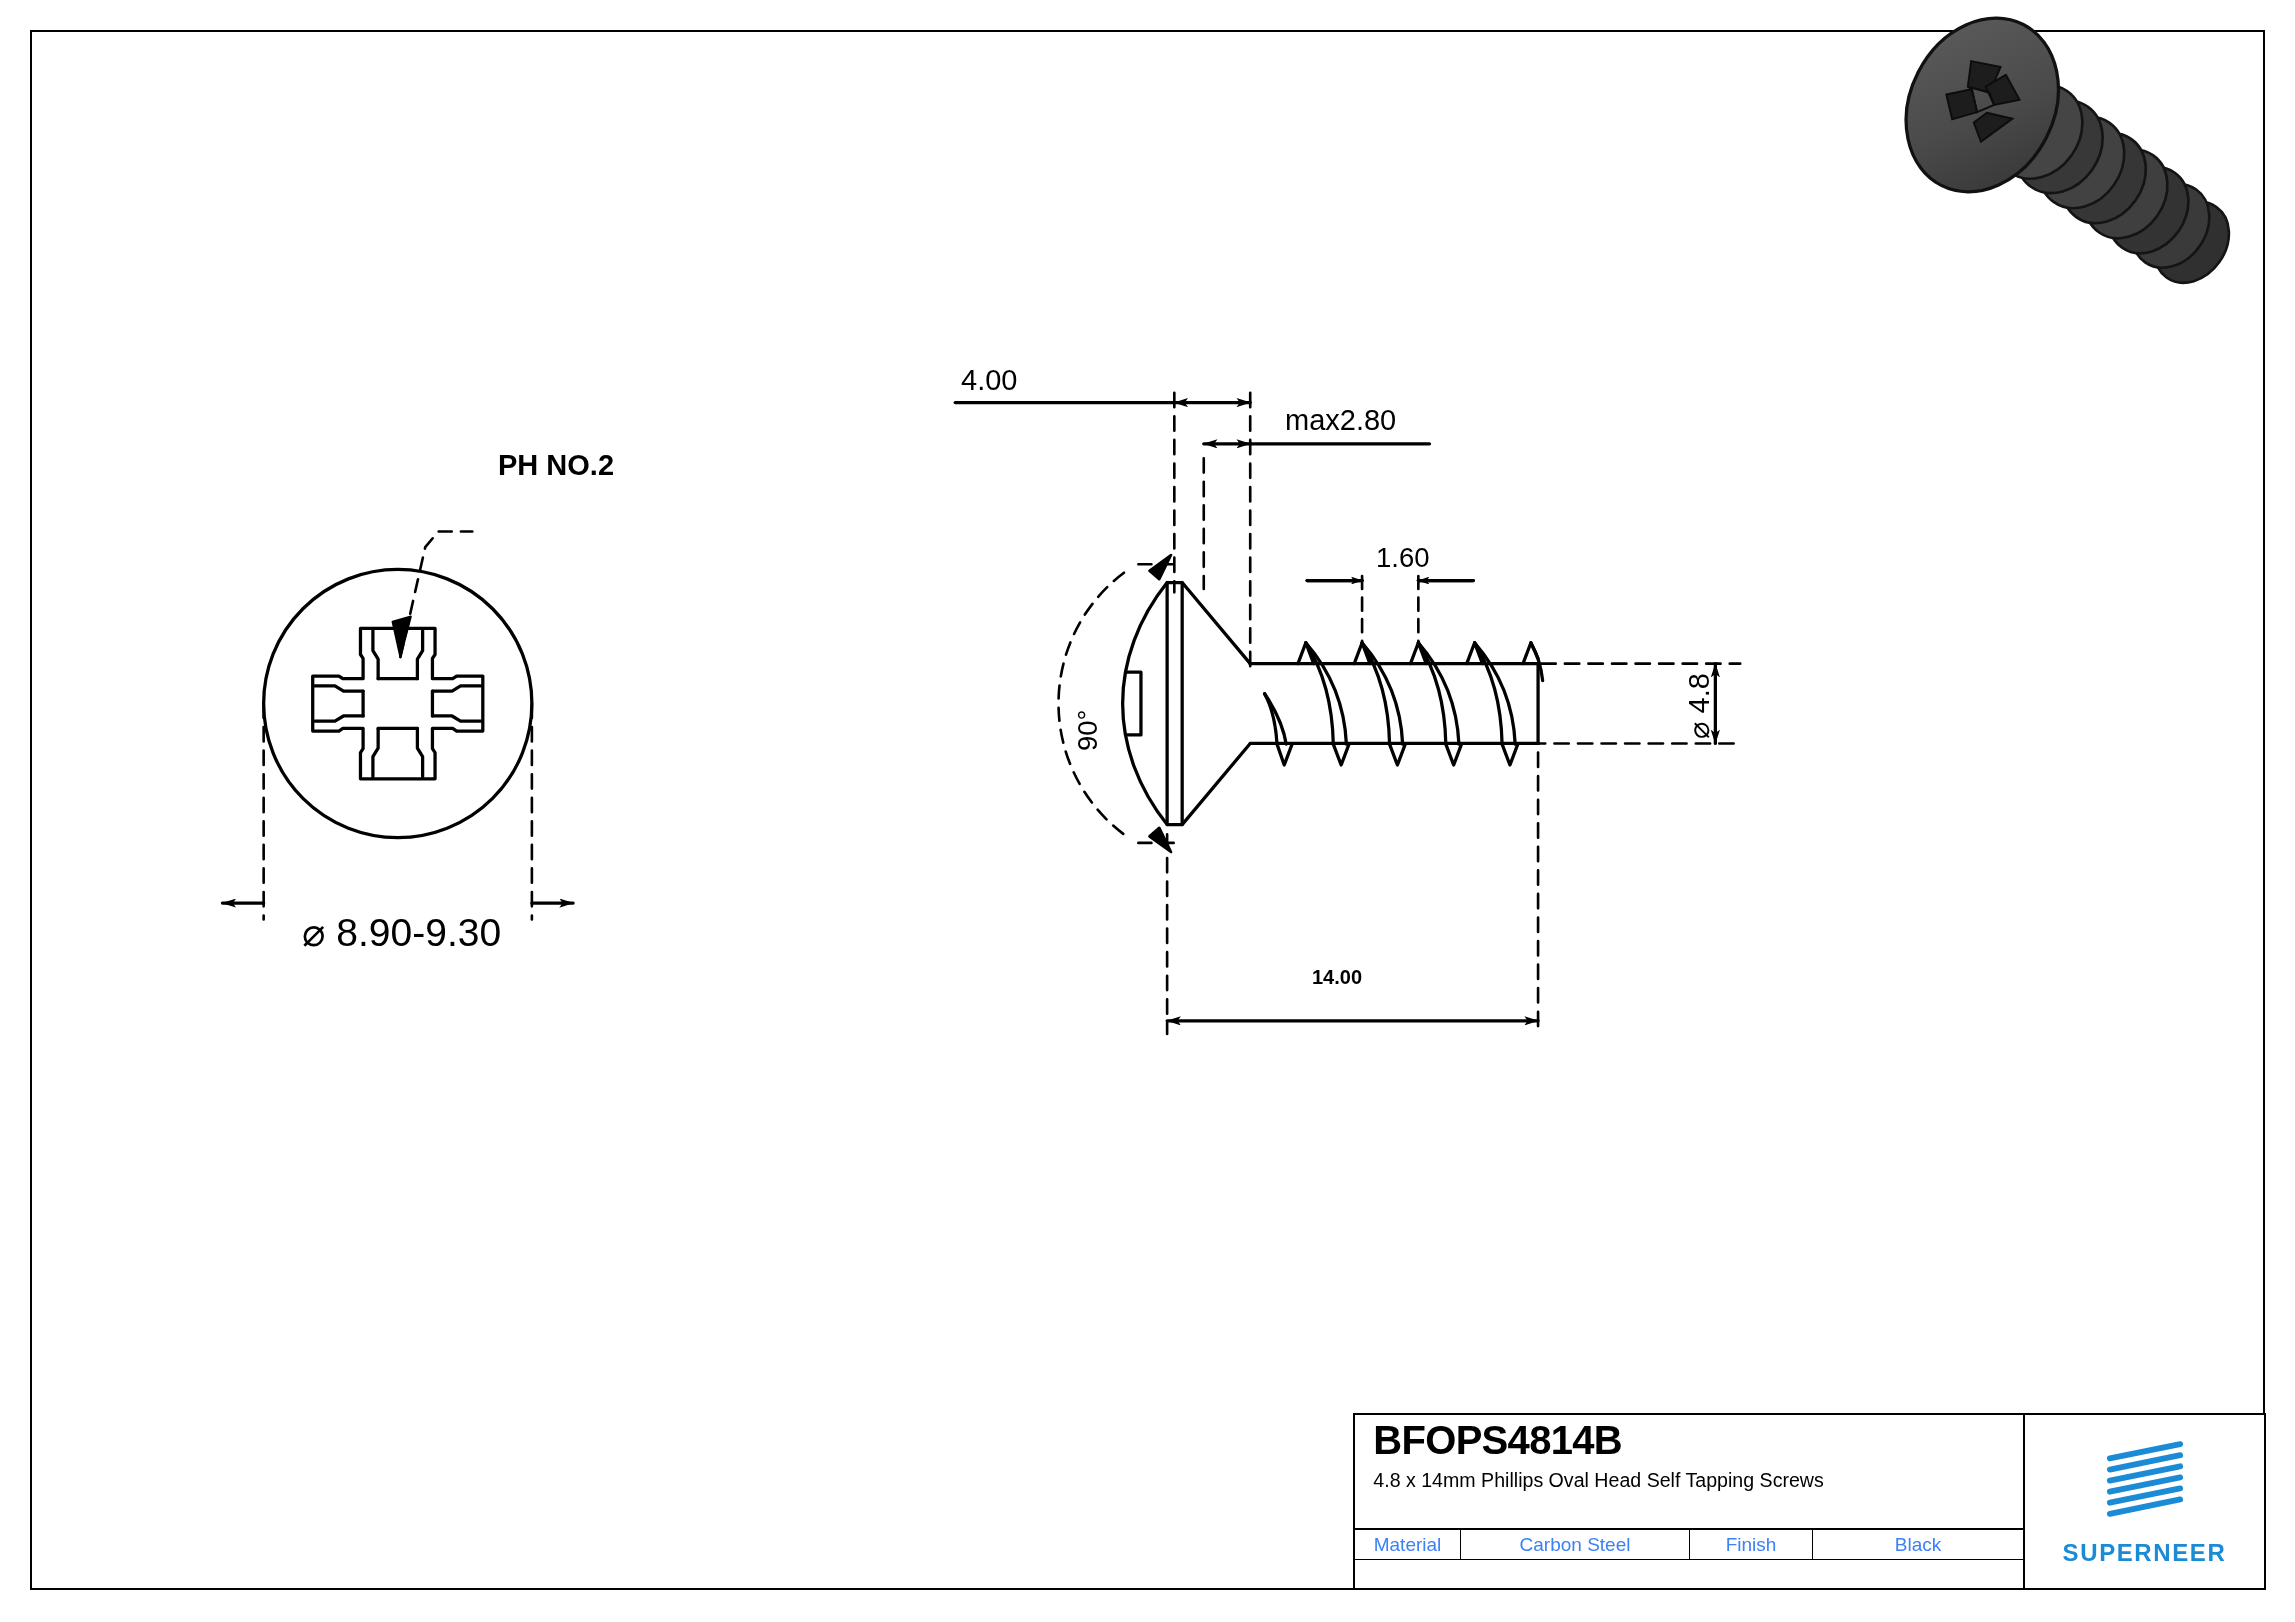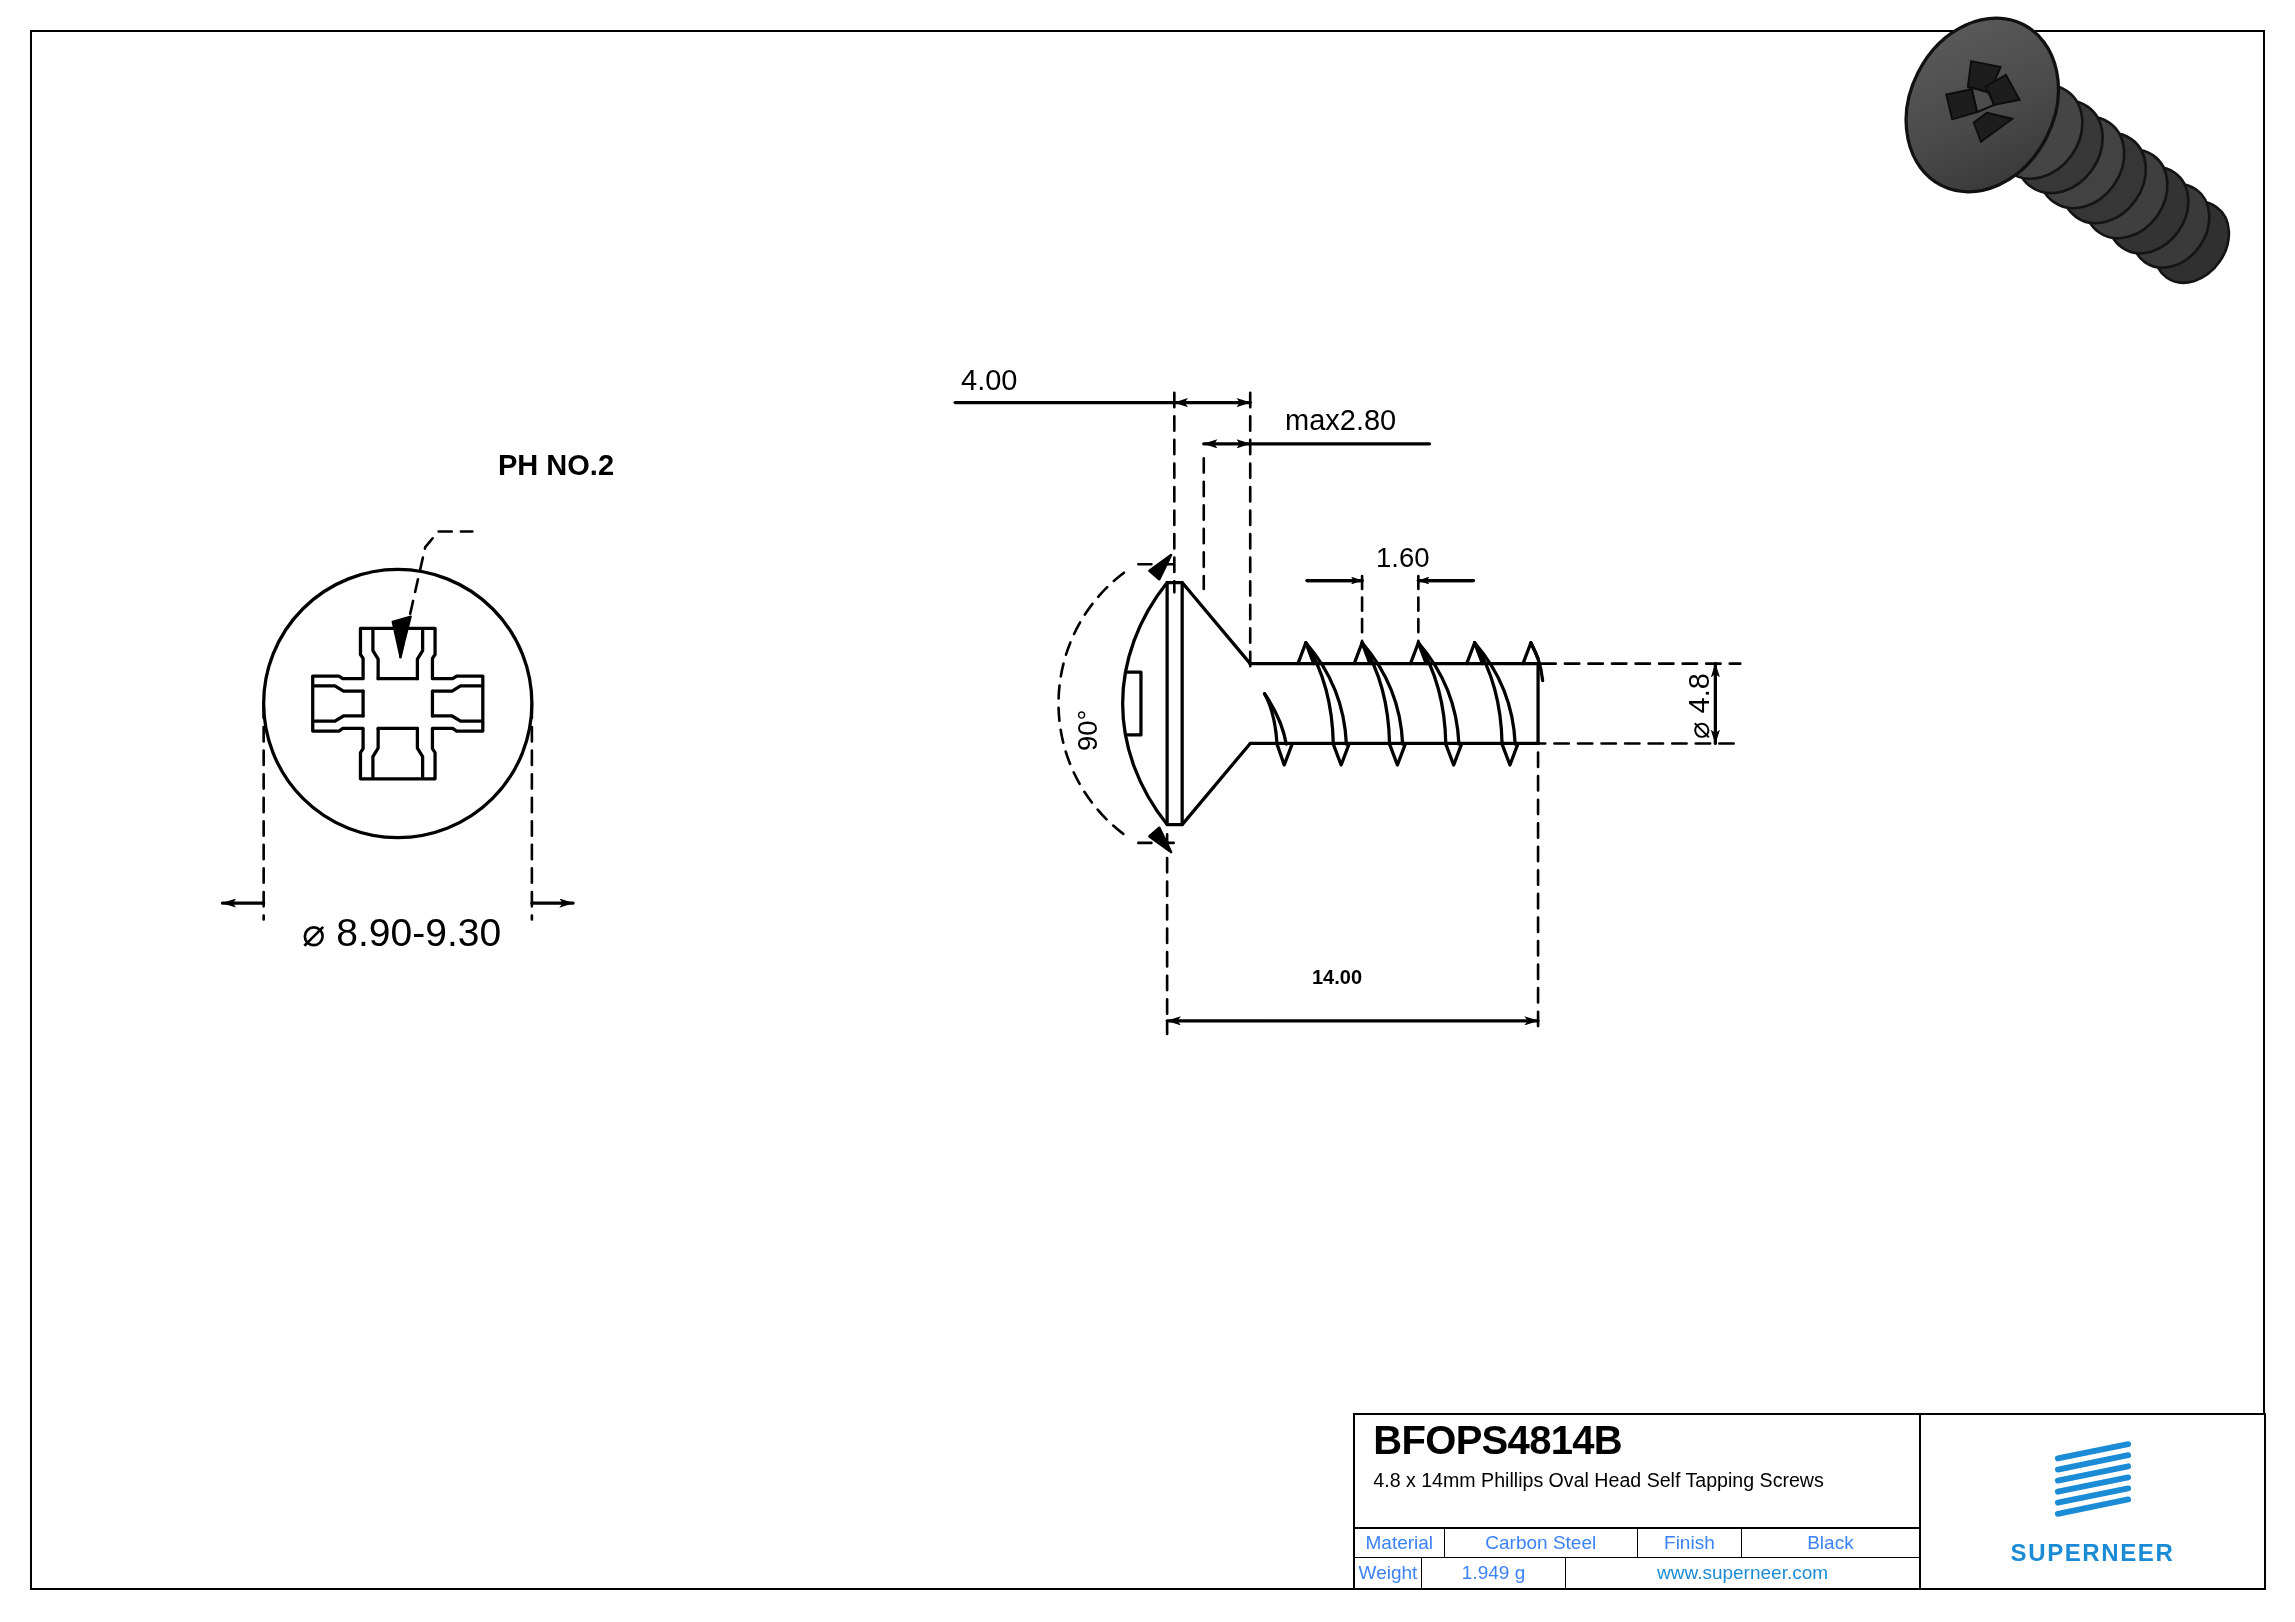--- a/index.html
+++ b/index.html
@@ -37,21 +37,21 @@
     left: 1353px;
     top: 1413px;
     width: 913px;
     height: 177px;
     border: 2px solid #000000;
     box-sizing: border-box;
     display: flex;
     background: #ffffff;
   }
   #title-left {
-    width: 566px;
+    width: 670px;
     display: flex;
     flex-direction: column;
     border-right: 2px solid #000000;
     box-sizing: border-box;
   }
   #title-head {
     height: 115px;
     padding: 5.2px 0 0 18.3px;
     box-sizing: border-box;
     border-bottom: 2px solid #000000;
@@ -362,25 +362,20 @@
         <div id="part-desc">4.8 x 14mm Phillips Oval Head Self Tapping Screws</div>
       </div>
 
       <div class="spec-row first">
         <div class="spec-cell c-label">Material</div>
         <div class="spec-cell c-value">Carbon Steel</div>
         <div class="spec-cell c-label2">Finish</div>
         <div class="spec-cell c-value2 last">Black</div>
       </div>
 
-      <div class="spec-row">
-        <div class="spec-cell c-label">Weight</div>
-        <div class="spec-cell c-value">1.949 g</div>
-        <div class="spec-cell c-wide last link-text">www.superneer.com</div>
-      </div>
     </div>
 
     <div id="logo-cell">
       <svg id="logo-mark" viewBox="0 0 132 126">
         <g stroke="#1b8bd5" stroke-width="9" stroke-linecap="round">
           <line x1="12" y1="118" x2="120" y2="96"></line>
           <line x1="12" y1="101" x2="120" y2="79"></line>
           <line x1="12" y1="84" x2="120" y2="62"></line>
           <line x1="12" y1="67" x2="120" y2="45"></line>
           <line x1="12" y1="50" x2="120" y2="28"></line>

